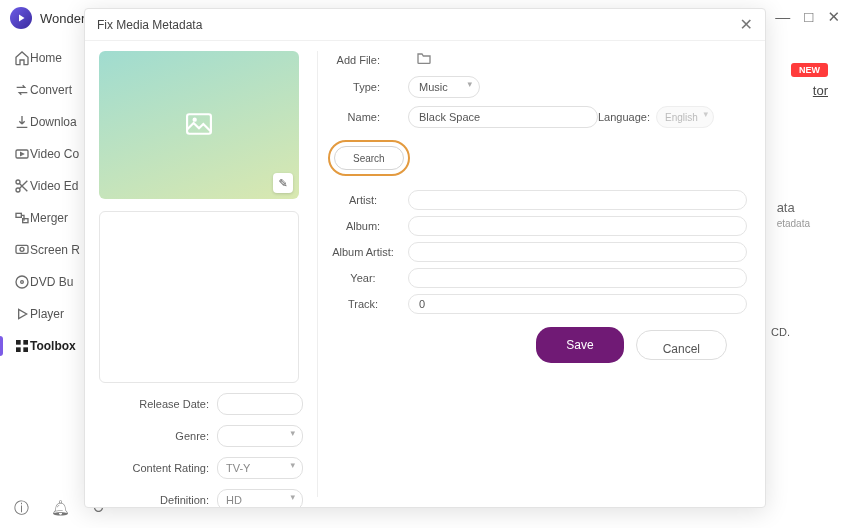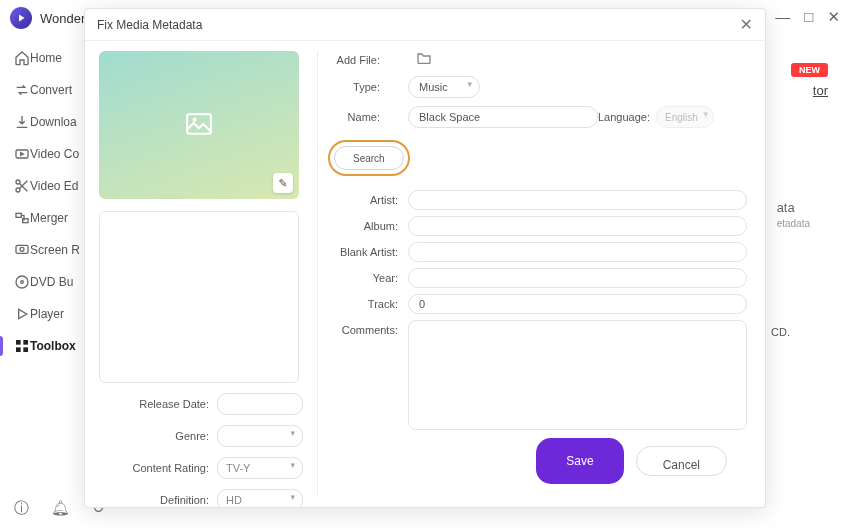--- a/index.html
+++ b/index.html
@@ -71,26 +71,26 @@
 .lang-lbl { margin-left:0; font-size:11px; color:#555; }
 .lang-wrap { position:relative; width:58px; margin-left:6px; }
 .lang-wrap::after { content:'▾'; position:absolute; right:6px; top:3px; font-size:9px; color:#ccc; pointer-events:none; }
 .lang-sel { width:100%; height:22px; border:1px solid #eee; border-radius:11px; background:#fafafa; font-size:10px; color:#bbb; padding:0 8px; appearance:none; }
 
 .search-btn-row { margin:4px 0 14px 0; }
 .search-box { display:inline-block; border:2px solid #e39a3f; border-radius:18px; padding:4px; }
 .search-btn { height:24px; padding:0 18px; border:1px solid #d4d4d4; border-radius:12px; background:#fff; font-size:10px; color:#555; cursor:pointer; }
 
 .f-row { display:flex; align-items:center; margin-bottom:6px; }
-.f-row label { width:80px; text-align:right; font-size:11px; color:#555; padding-right:10px; flex-shrink:0; }
+.f-row label { width:80px; text-align:center; font-size:11px; color:#555; padding-right:10px; flex-shrink:0; }
 .f-inp { flex:1; height:20px; border:1px solid #e4e4e4; border-radius:10px; padding:0 10px; font-size:11px; color:#555; }
 .f-ta { flex:1; height:110px; border:1px solid #e4e4e4; border-radius:8px; padding:6px 10px; font-size:11px; color:#555; resize:none; }
 
 .modal-foot { height:50px; display:flex; align-items:center; justify-content:flex-end; gap:12px; padding:0 20px; }
-.btn-save { height:46px; padding:0 30px; border:none; border-radius:15px; background:#6d28d9; color:#fff; font-size:12px; cursor:pointer; }
+.btn-save { height:36px; padding:0 30px; border:none; border-radius:15px; background:#701a75; color:#fff; font-size:12px; cursor:pointer; }
 .btn-cancel { height:30px; padding:11px 26px; border:1px solid #ddd; border-radius:15px; background:#fff; color:#555; font-size:12px; cursor:pointer; }
 </style>
 </head>
 <body>
 
 <div class="titlebar">
   <div class="app-logo">
     <svg viewBox="0 0 24 24" fill="#fff">
         <path d="M8 5v14l11-7z"></path>
       </svg>
@@ -280,34 +280,30 @@
 
       <div class="f-row">
         <label>Artist:</label>
         <input class="f-inp" value="" style="">
       </div>
       <div class="f-row">
         <label>Album:</label>
         <input class="f-inp" value="" style="">
       </div>
       <div class="f-row">
-        <label>Blank Artist:</label>
+        <label>Album Artist:</label>
         <input class="f-inp" value="" style="">
       </div>
       <div class="f-row">
         <label>Year:</label>
         <input class="f-inp" value="" style="">
       </div>
       <div class="f-row">
         <label>Track:</label>
         <input class="f-inp" value="0" style="">
-      </div>
-      <div class="f-row" style="align-items:flex-start;">
-        <label style="padding-top:4px;">Comments:</label>
-        <textarea class="f-ta" style=""></textarea>
       </div>
 
       <div class="modal-foot">
         <button class="btn-save">Save</button>
         <button class="btn-cancel">Cancel</button>
       </div>
     </div>
   </div>
 </div>
 

